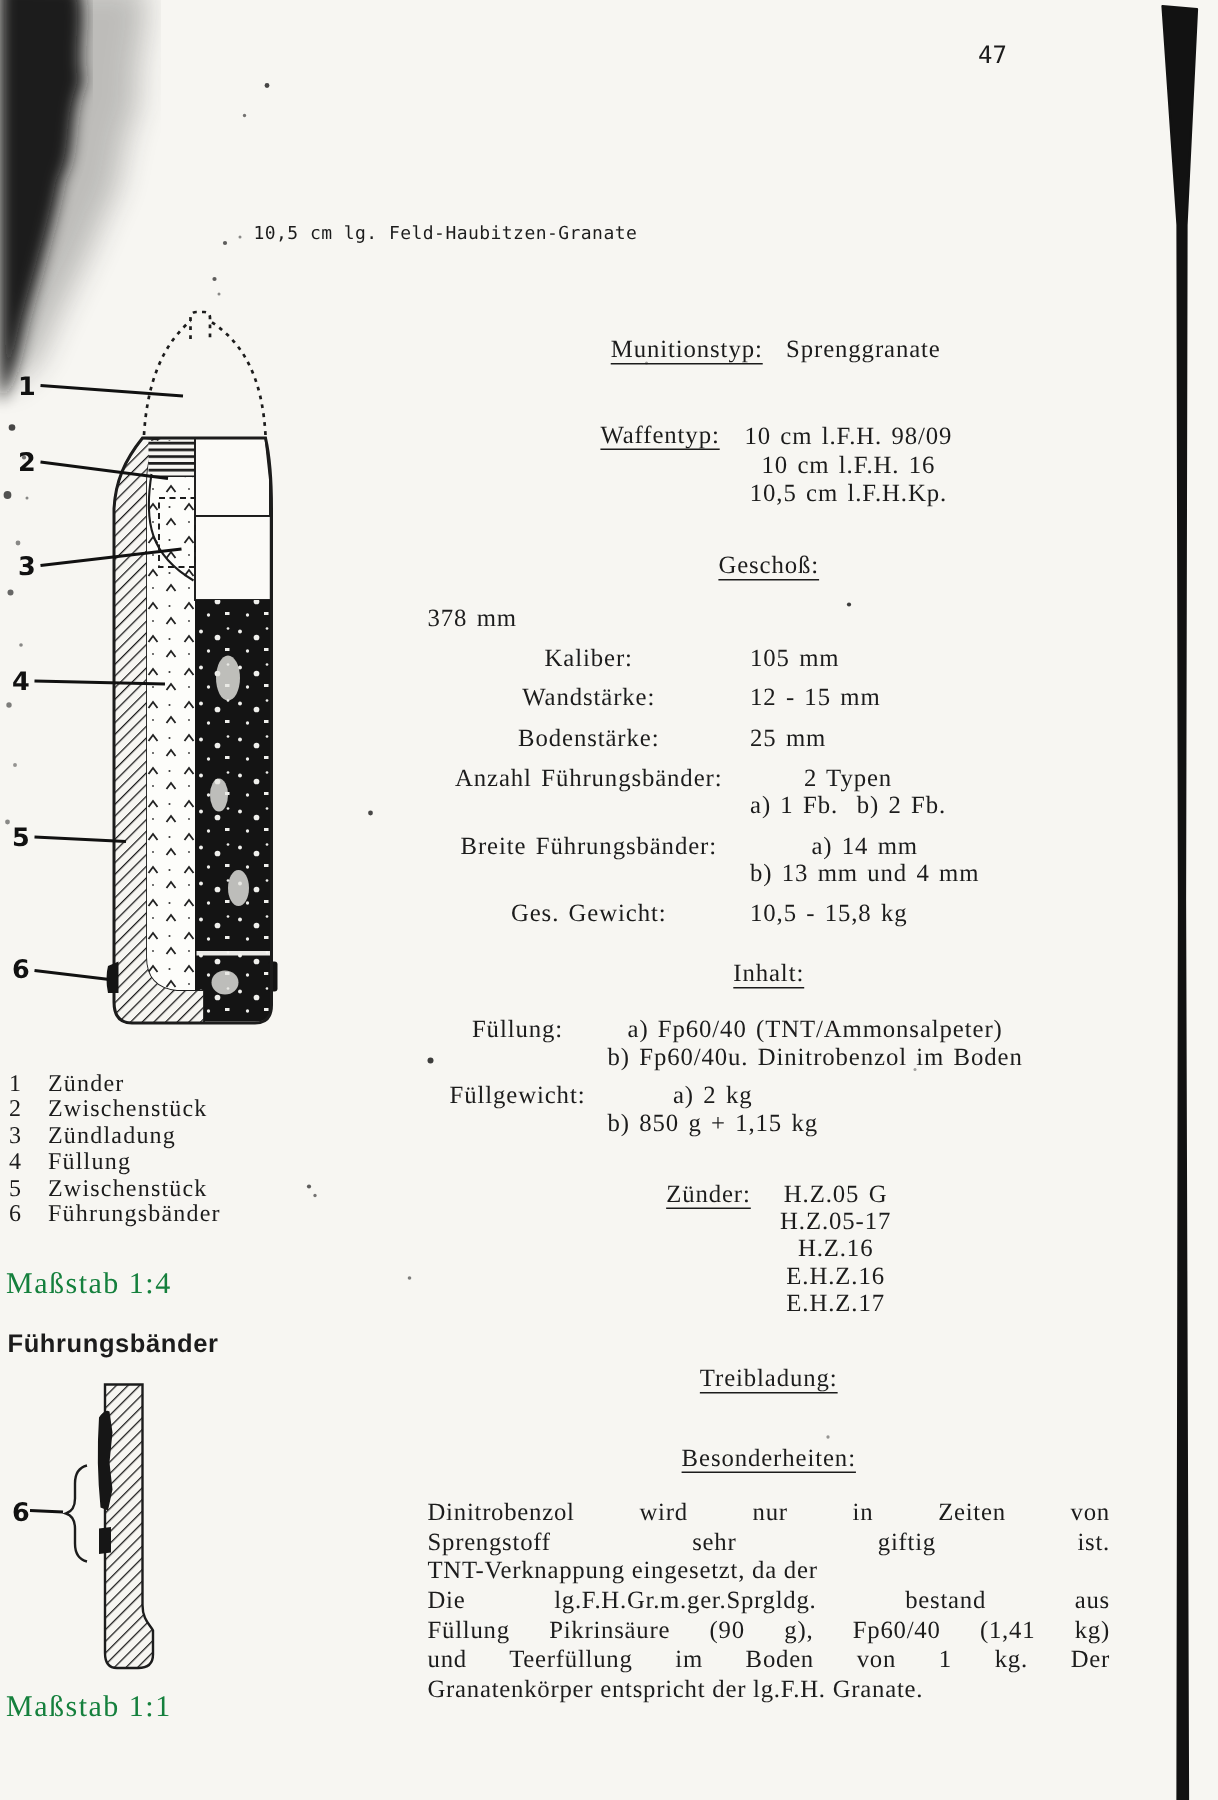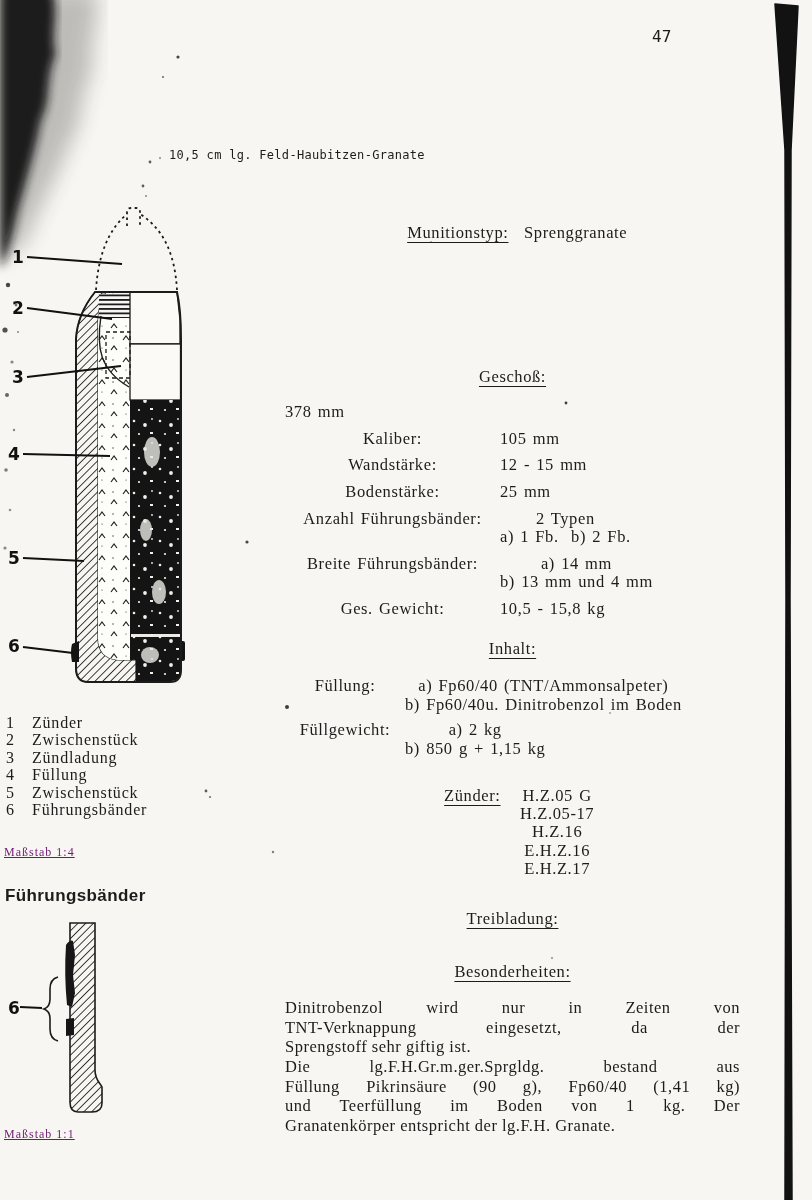--- a/index.html
+++ b/index.html
@@ -28,21 +28,21 @@
   .inhalt-row .spec-label{width:120px;flex:0 0 120px;}
   .para{width:455px;}
   .para .pline{text-align:justify;text-align-last:justify;line-height:19.6px;
     font-size:16.5px;letter-spacing:0.5px;}
   .para .pline:last-child{text-align-last:left;}
   
   .legend{left:6px;top:714px;}
   .legend-item{line-height:17.4px;font-size:16px;letter-spacing:0.8px;}
   .legend-item .num{display:inline-block;width:16px;}
   .legend-item .lab{margin-left:10px;}
-  .scale{font-size:12px;letter-spacing:1px;color:#701a75;text-decoration:underline;}
+  .scale{font-size:20px;letter-spacing:1px;color:#15803d;}
   .fb-heading{left:5px;top:886px;font-family:"Liberation Sans",sans-serif;
     font-size:17px;font-weight:600;letter-spacing:0.4px;}
   svg text.callout{font-family:"DejaVu Sans",sans-serif;font-weight:bold;font-size:17px;fill:#111;}
 </style>
 </head>
 <body>
 
 <div class="page">
 
   <svg class="abs" style="left:0;top:0" width="220" height="640">
@@ -219,20 +219,26 @@
     <text class="callout" x="8" y="99">6</text>
   </svg>
 
   <div class="abs scale" style="left:4px;top:1127px">Maßstab 1:1</div>
 
   <div class="abs sec serif" style="top:224px">
     <span class="h-label w120 ul">Munitionstyp:</span>
     <span class="h-value">Sprenggranate</span>
   </div>
 
+  <div class="abs sec serif" style="top:281px">
+    <span class="h-label w100 ul">Waffentyp:</span>
+    <span class="h-value ml" style="line-height:19px">10 cm l.F.H. 98/09
+10 cm l.F.H. 16
+10,5 cm l.F.H.Kp.</span>
+  </div>
 
   <div class="abs sec serif ul" style="top:368px">Geschoß:</div>
 
   <div class="abs sec serif" style="top:403px">
 
       <div class="spec-row">
         <div class="spec-value ml">378 mm</div>
       </div>
 
       <div class="spec-row">
@@ -294,22 +300,22 @@
 E.H.Z.17</span>
   </div>
 
   <div class="abs sec serif ul" style="top:963px">Besonderheiten:</div>
 
   <div class="abs sec serif ul" style="top:910px">Treibladung:</div>
 
   <div class="abs sec para" style="top:998px">
 
   <div class="pline">Dinitrobenzol wird nur in Zeiten von</div>
+      <div class="pline">Sprengstoff sehr giftig ist.</div>
       <div class="pline">TNT-Verknappung eingesetzt, da der</div>
-      <div class="pline">Sprengstoff sehr giftig ist.</div>
     </div>
   <div class="abs sec para" style="top:1057px">
 
   <div class="pline">Die lg.F.H.Gr.m.ger.Sprgldg. bestand aus</div>
       <div class="pline">Füllung Pikrinsäure (90 g), Fp60/40 (1,41 kg)</div>
       <div class="pline">und Teerfüllung im Boden von 1 kg. Der</div>
       <div class="pline">Granatenkörper entspricht der lg.F.H. Granate.</div>
     </div>
 
 </div>

